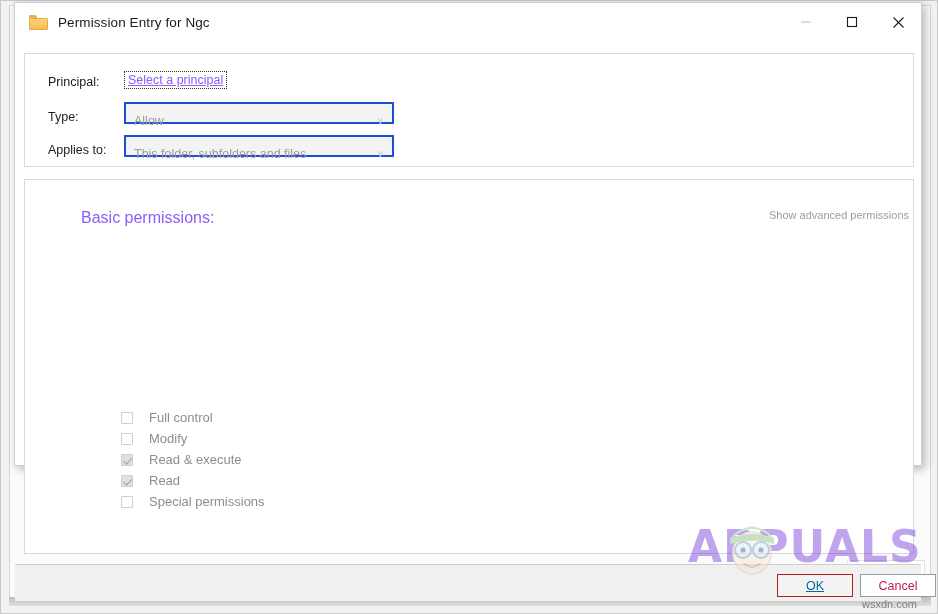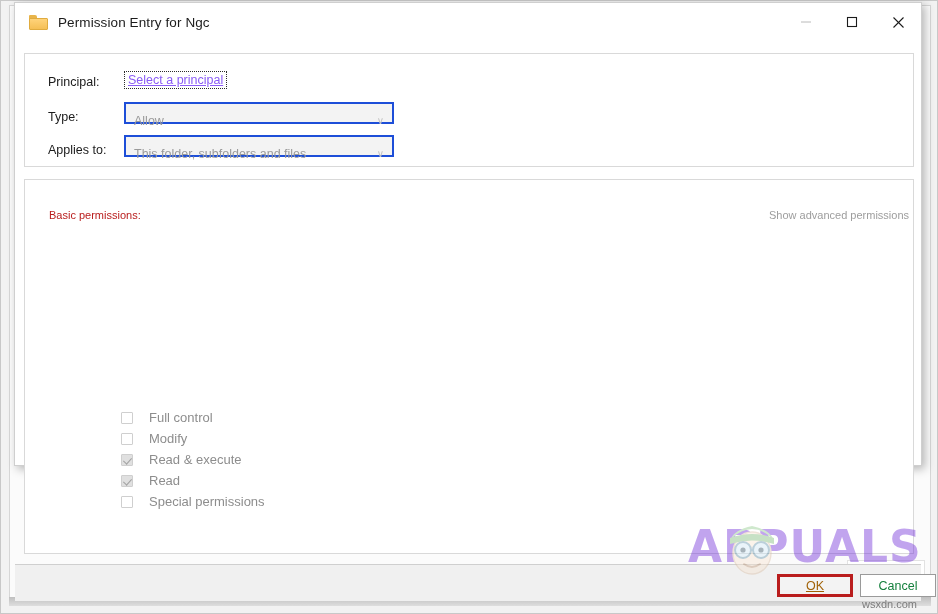--- a/index.html
+++ b/index.html
@@ -89,21 +89,21 @@
     cursor: pointer; line-height: 14px;
   }
 
   .combo {
     height: 22px; background: #f3f3f3; border: 2px solid #1d4ed8;
     display: flex; align-items: center; padding: 16px 4px 0 8px;
     font-size: 12.5px; color: #9a9a9a; position: relative;
   }
   .combo .chev { margin-left: auto; color: #c3c3c3; font-size: 10px; line-height: 1; padding-right: 4px; }
 
-  .section-title { position: absolute; font-size: 11px; color: #b91c1c; }
+  .section-title { position: absolute; font-size: 16px; color: #8b5cf6; margin-left: 32px; }
   .adv-link {
     position: absolute; font-size: 11px; color: #9d9d9d; text-decoration: none; cursor: default;
   }
 
   .perm-list { position: absolute; left: 96px; top: 227px; }
   .perm-row { display: flex; align-items: center; height: 21px; }
 
   .cb {
     width: 12px; height: 12px; border: 1px solid #cfcfcf; background: #ffffff;
     flex: none; position: relative; border-radius: 1px;
@@ -127,25 +127,25 @@
     position: absolute; left: 822px; top: 380px; width: 78px; height: 24px;
     border: 1px solid #e2e2e2; color: #8d8d8d;
   }
 
   .footer-sep {
     position: absolute; left: 0; top: 561px; width: 906px; height: 1px; background: #cfcfcf;
   }
   .footer { position: absolute; left: 0; top: 562px; width: 906px; height: 36px; background: #f0f0f0; }
   #ok-btn {
     position: absolute; left: 762px; top: 571px; width: 76px; height: 23px;
-    border: 3px solid #b91c1c; color: #a16207; background: #f3f3f3; text-decoration: underline;
+    border: 1px solid #b91c1c; color: #0369a1; background: #f3f3f3; text-decoration: underline;
   }
   #cancel-btn {
     position: absolute; left: 845px; top: 571px; width: 76px; height: 23px;
-    border: 1px solid #9a9a9a; color: #15803d; background: #ffffff;
+    border: 1px solid #9a9a9a; color: #be185d; background: #ffffff;
   }
 
   
   .appuals-wm {
     position: absolute; left: 688px; top: 521px; width: 224px; height: 52px;
     pointer-events: none; opacity: .42;
   }
   .appuals-wm .wm-text {
     position: absolute; left: 0; top: 2px; width: 224px;
     font-size: 44px; font-weight: bold; letter-spacing: 1px;

